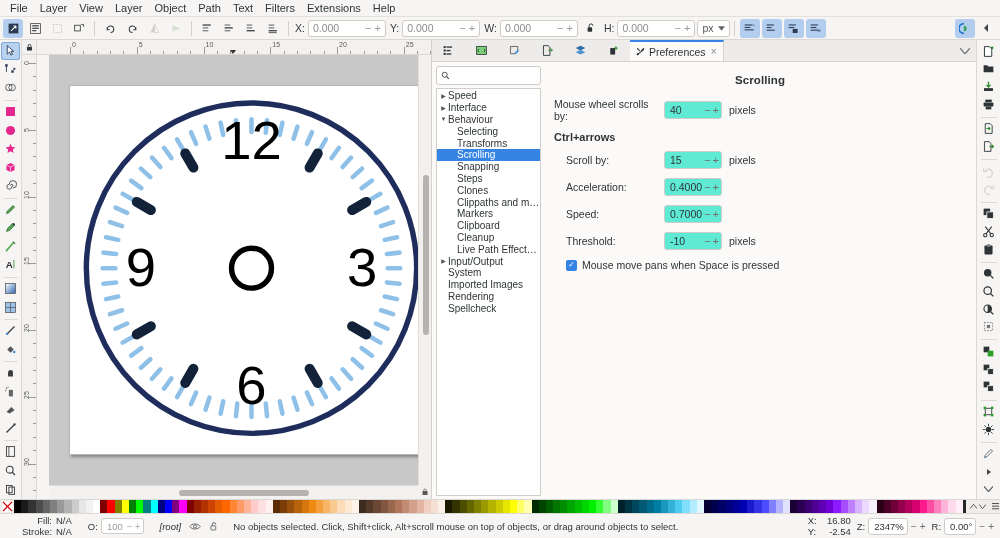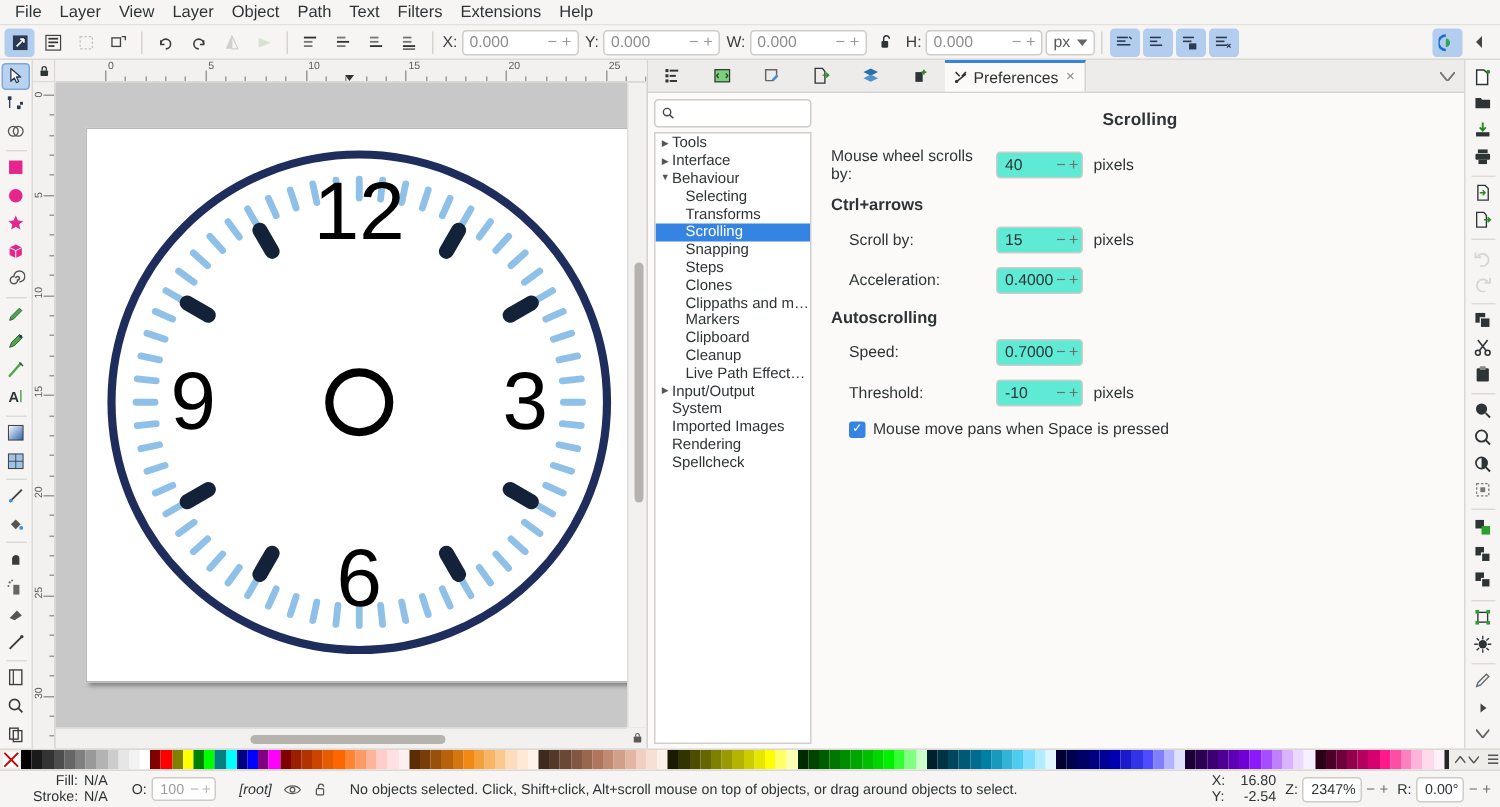--- a/index.html
+++ b/index.html
@@ -99,21 +99,21 @@
   .rulerrow { display: flex; height: 15px; flex: 0 0 15px; }
   .corner {
     width: 15px; flex: 0 0 15px; background: #f3f1ef;
     border-right: 1px solid #dcd9d5; border-bottom: 1px solid #dcd9d5;
     display: flex; align-items: center; justify-content: center;
   }
   .hruler {
     flex: 1 1 auto; background: #f3f1ef; position: relative;
     border-bottom: 1px solid #dcd9d5; overflow: hidden;
   }
-  .vrulrow { flex: 1 1 auto; display: flex; min-height: 0; }
+  .vrulrow { flex: 1 1 auto; display: flex; min-height: 0; gap: 12px; }
   .vruler {
     width: 15px; flex: 0 0 15px; background: #f3f1ef; position: relative;
     border-right: 1px solid #dcd9d5; overflow: hidden;
   }
   .ruler-lbl { position: absolute; font-size: 7px; color: #5c5c5c; font-family: "Liberation Sans", sans-serif; }
   .ruler-tick { position: absolute; background: #9a9a9a; }
 
   .canvas {
     flex: 1 1 auto; position: relative; background: #c8c8c8;
     overflow: hidden;
@@ -913,21 +913,21 @@
               <svg width="9" height="9" viewBox="0 0 16 16">
                   <circle cx="6.6" cy="6.6" r="4.4" fill="none" stroke="#444" stroke-width="1.6"></circle>
                   <path d="M10 10 L14 14" stroke="#444" stroke-width="1.8"></path>
                 </svg>
             </span>
             <input type="text" placeholder="" style="">
           </div>
           <div class="tree" id="preftree">
               <div class="trow">
                 <span class="arrow">▶</span>
-                <span class="tlabel" style="padding-left: 0px;">Tools</span>
+                <span class="tlabel" style="padding-left: 0px;">Speed</span>
               </div>
               <div class="trow">
                 <span class="arrow">▶</span>
                 <span class="tlabel" style="padding-left: 0px;">Interface</span>
               </div>
               <div class="trow">
                 <span class="arrow">▼</span>
                 <span class="tlabel" style="padding-left: 0px;">Behaviour</span>
               </div>
               <div class="trow">
@@ -1030,21 +1030,20 @@
             <span class="plabel" style="width:98px">Acceleration:</span>
             <div class="pspin" style="width:58px">
               <span class="pv" style="flex:1">0.4000</span>
               <span class="pmarks">
                   <span>−</span>
                   <span>+</span>
                 </span>
             </div>
           </div>
 
-          <div class="sectitle" style="margin-top:10px">Autoscrolling</div>
 
           <div class="prow" style="padding-left:12px">
             <span class="plabel" style="width:98px">Speed:</span>
             <div class="pspin" style="width:58px">
               <span class="pv" style="flex:1">0.7000</span>
               <span class="pmarks">
                   <span>−</span>
                   <span>+</span>
                 </span>
             </div>

